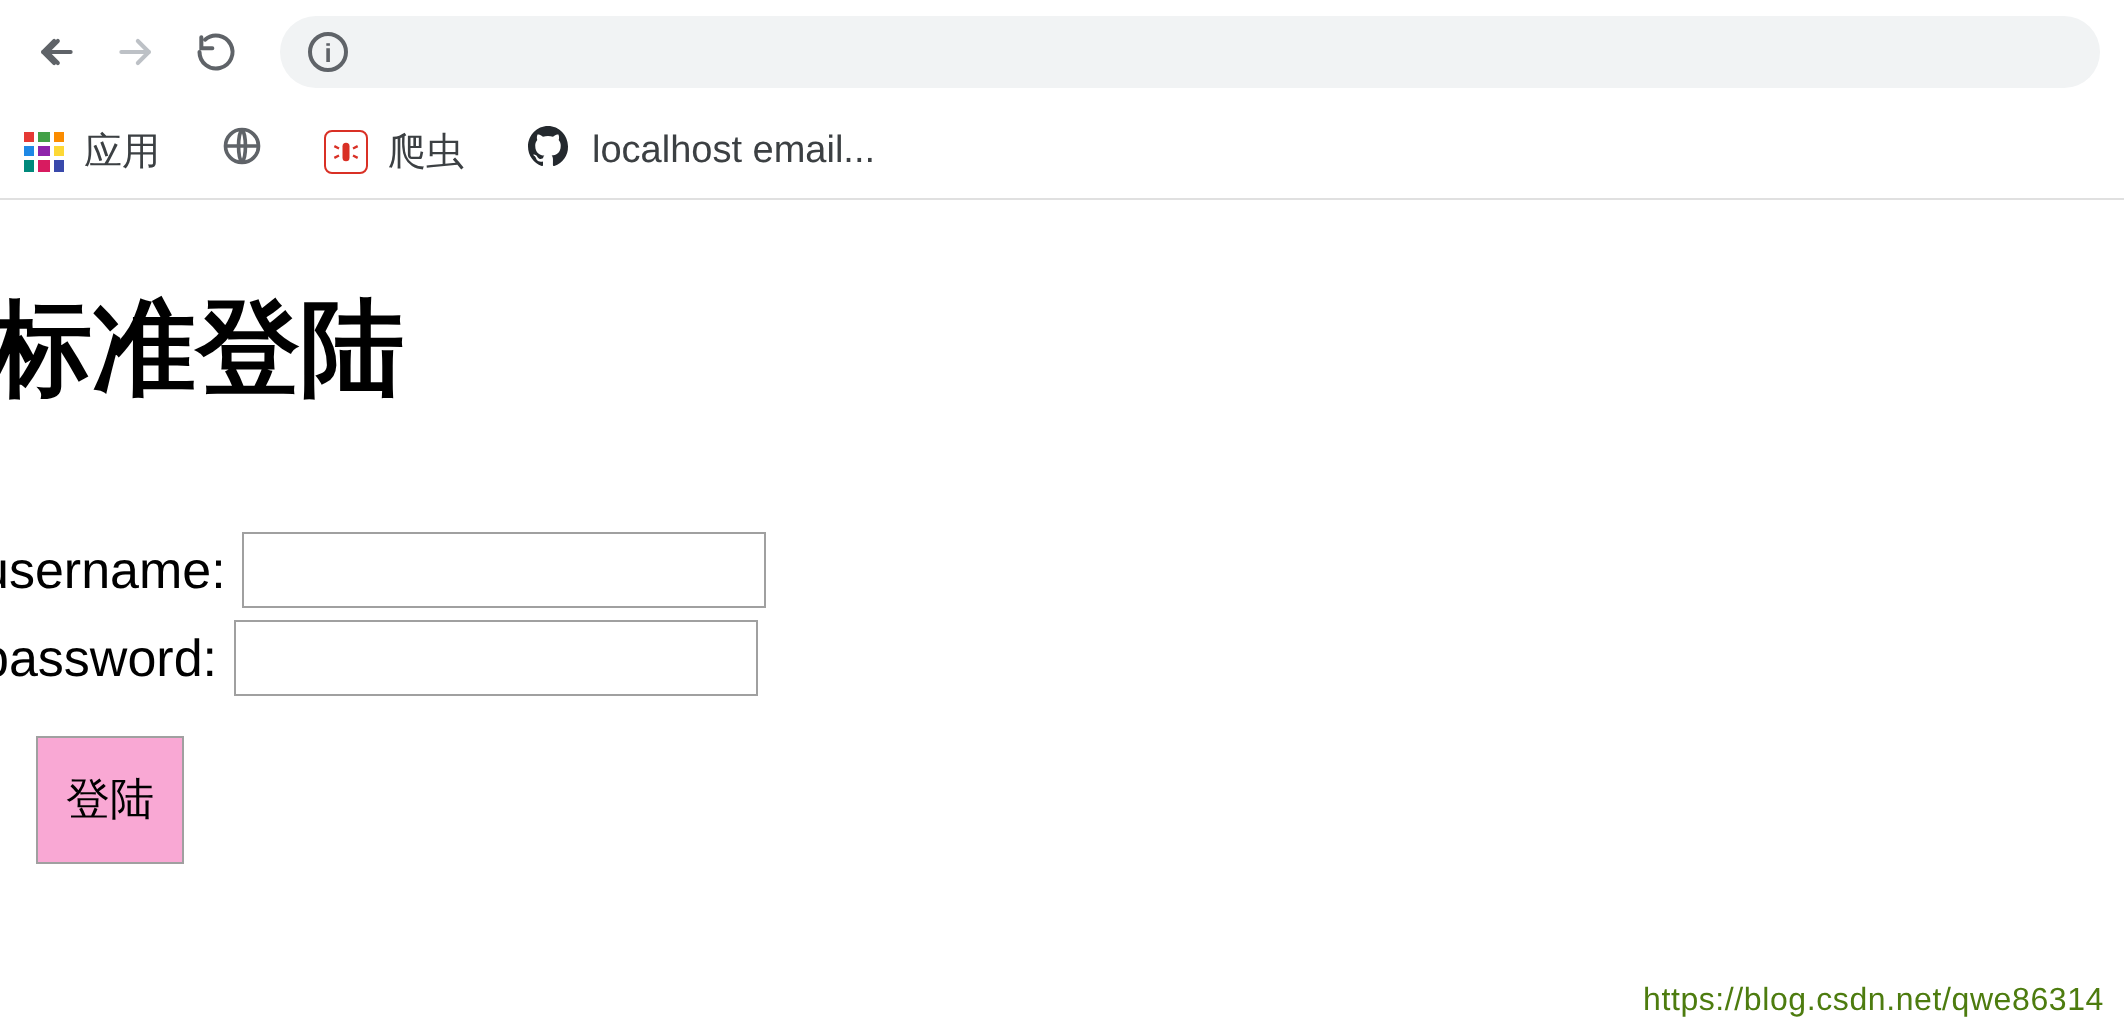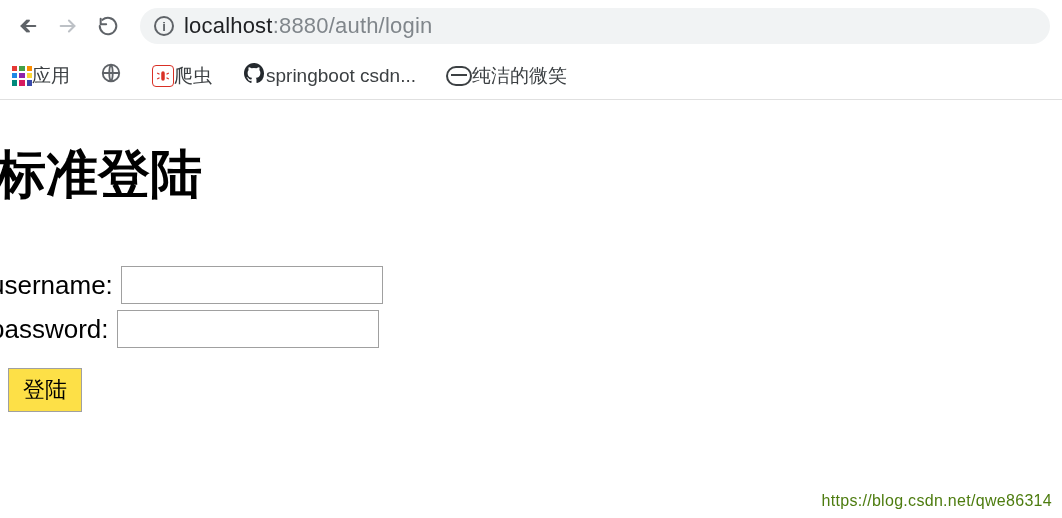--- a/index.html
+++ b/index.html
@@ -66,20 +66,21 @@
       display: flex;
       align-items: center;
       height: 48px;
       padding: 0 12px;
       border-bottom: 1px solid #e0e0e0;
       gap: 30px;
     }
     .bookmark-item {
       display: flex;
       align-items: center;
+      gap: 10px;
       font-size: 19px;
       color: #3c4043;
       white-space: nowrap;
     }
     .apps-icon {
       width: 20px;
       height: 20px;
       display: grid;
       grid-template-columns: repeat(3, 1fr);
       grid-template-rows: repeat(3, 1fr);
@@ -154,24 +155,24 @@
     .form-input {
       width: 262px;
       height: 38px;
       border: 1px solid #a0a0a0;
       background: #fff;
       font-size: 18px;
       padding: 0 6px;
     }
     .login-btn {
       margin-top: 14px;
-      margin-left: 8px;
-      padding: 6px 14px;
+      margin-left: 18px;
+      padding: 16px 14px;
       font-size: 22px;
-      background: #fde047;
+      background: #f9a8d4;
       border: 1px solid #a0a0a0;
       color: #000;
       cursor: pointer;
     }
 
     .watermark {
       position: absolute;
       right: 10px;
       bottom: 8px;
       font-size: 16px;
@@ -197,23 +198,20 @@
       </svg>
   </div>
   <div class="nav-btn">
     <svg width="22" height="22" viewBox="0 0 24 24" fill="none" stroke="#5f6368" stroke-width="2.2" stroke-linecap="round">
         <path d="M3 12a9 9 0 1 0 3-6.7"></path>
         <polyline points="4 4 4 10 10 10" fill="none"></polyline>
       </svg>
   </div>
   <div class="url-box">
     <div class="info-icon">i</div>
-    <span class="url-text">
-      <span>localhost</span><span class="muted">:8880/auth/login</span>
-    </span>
   </div>
 </div>
 
 <div class="bookmarks-bar">
   <div class="bookmark-item">
     <div class="apps-icon">
       <span></span>
         <span></span>
         <span></span>
         <span></span>
@@ -244,25 +242,21 @@
         </svg>
     </div>
     <span>爬虫</span>
   </div>
   <div class="bookmark-item">
     <span class="github-icon">
       <svg viewBox="0 0 24 24" fill="#24292e">
           <path d="M12 2C6.48 2 2 6.58 2 12.25c0 4.53 2.87 8.37 6.84 9.73.5.1.68-.22.68-.49 0-.24-.01-.88-.01-1.73-2.78.62-3.37-1.37-3.37-1.37-.45-1.18-1.11-1.5-1.11-1.5-.91-.64.07-.62.07-.62 1 .07 1.53 1.06 1.53 1.06.89 1.57 2.34 1.12 2.91.85.09-.66.35-1.12.63-1.37-2.22-.26-4.56-1.14-4.56-5.07 0-1.12.39-2.03 1.03-2.75-.1-.26-.45-1.31.1-2.72 0 0 .84-.28 2.75 1.05a9.3 9.3 0 0 1 5 0c1.91-1.33 2.75-1.05 2.75-1.05.55 1.41.2 2.46.1 2.72.64.72 1.03 1.63 1.03 2.75 0 3.94-2.34 4.81-4.57 5.06.36.32.68.94.68 1.9 0 1.37-.01 2.48-.01 2.82 0 .27.18.6.69.49A10.02 10.02 0 0 0 22 12.25C22 6.58 17.52 2 12 2z"></path>
         </svg>
     </span>
-    <span>springboot csdn...</span>
-  </div>
-  <div class="bookmark-item">
-    <div class="smiley-icon"></div>
-    <span>纯洁的微笑</span>
+    <span>localhost email...</span>
   </div>
 </div>
 
 <div class="page">
   <h1>标准登陆</h1>
 
   <div class="form-row">
     <span class="form-label">username:</span>
     <input class="form-input" type="text" value="" style="">
   </div>

